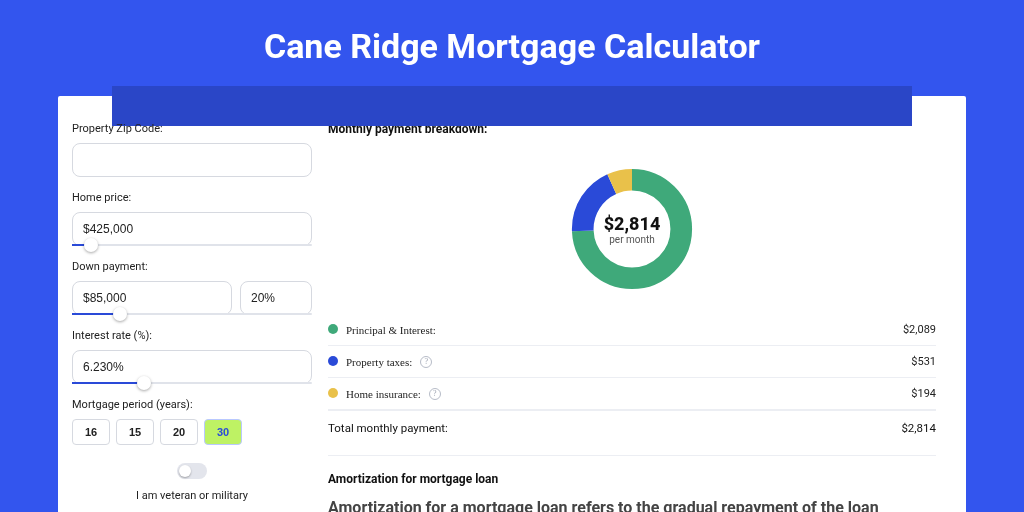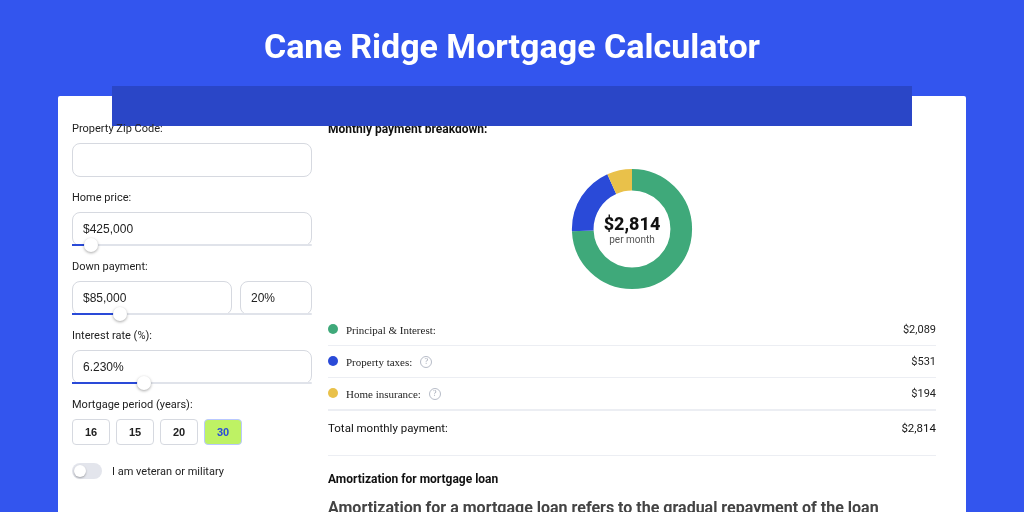--- a/index.html
+++ b/index.html
@@ -94,21 +94,21 @@
     height: 26px;
     border-radius: 4px;
     cursor: pointer;
   }
   .period-btn.active {
     background: #bef264;
     border-color: #b9c8ff;
     color: #2a4ad8;
   }
 
-  .toggle-row { display: flex; align-items: center; gap: 10px; margin-top: 18px; }
+  .toggle-row { display: flex; align-items: center; gap: 10px; margin-top: 18px; flex-direction: column; }
   .toggle {
     width: 30px; height: 16px; border-radius: 10px;
     background: #e3e5ec; position: relative;
     cursor: pointer;
   }
   .toggle-knob {
     position: absolute; left: 2px; top: 2px;
     width: 12px; height: 12px; border-radius: 50%;
     background: #fff; box-shadow: 0 1px 2px rgba(0,0,0,0.3);
   }

